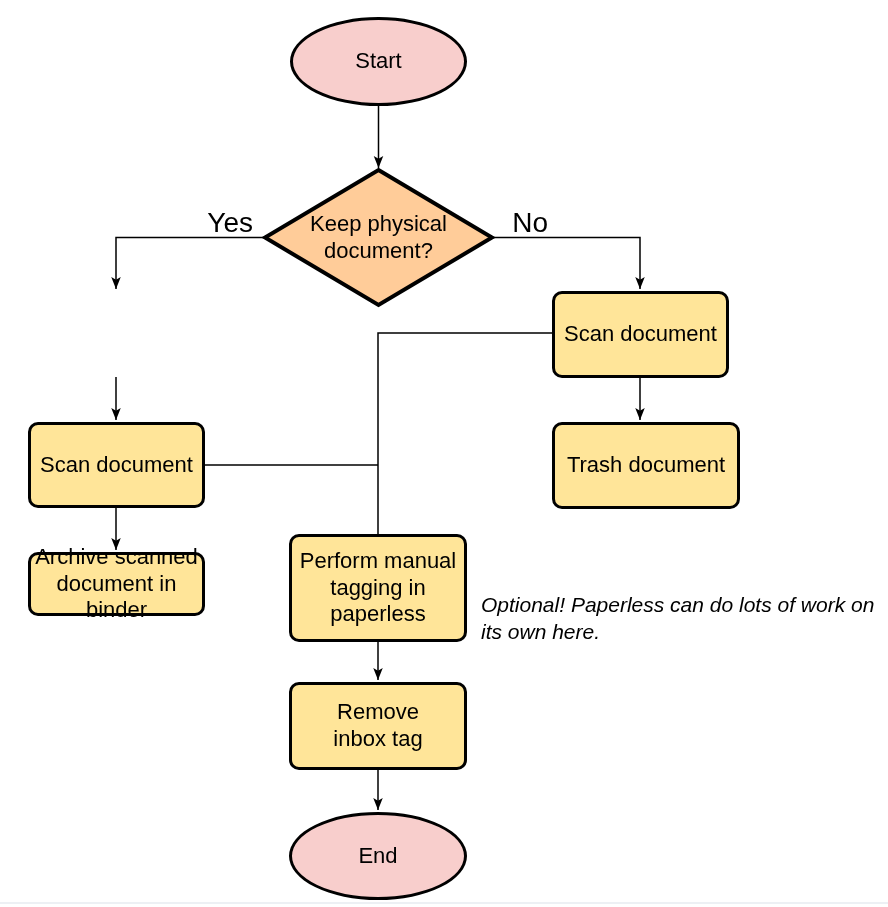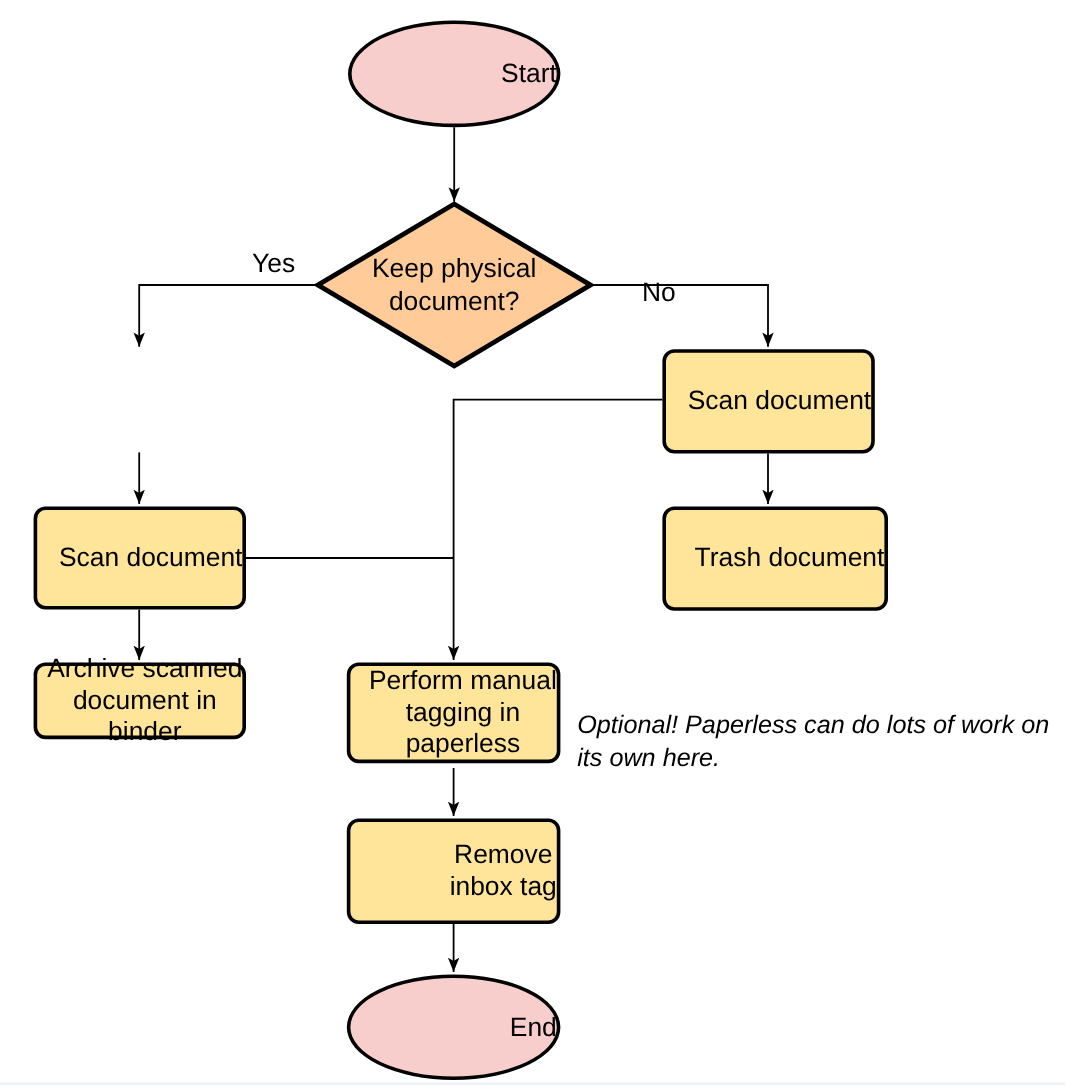--- a/index.html
+++ b/index.html
@@ -3,57 +3,57 @@
 <meta charset="utf-8">
 <style>
   html,body { margin:0; padding:0; background:#ffffff; }
   .canvas {
     position:relative; width:888px; height:907px; background:#ffffff;
     font-family:"Liberation Sans", sans-serif; color:#000; overflow:hidden;
   }
   svg.edges { position:absolute; left:0; top:0; width:888px; height:907px; }
   .node {
     position:absolute; box-sizing:border-box;
-    display:flex; align-items:center; justify-content:flex-end;
+    display:flex; align-items:center; justify-content:center;
     text-align:center; font-size:22px; line-height:1.22; white-space:pre-line;
   }
   .process  { background:#ffe599; border:3px solid #000; border-radius:10px; }
   .terminal { background:#f8cecc; border:3px solid #000; border-radius:50%; }
   .diamond-wrap { position:absolute; }
   .diamond-wrap svg { display:block; }
   .diamond-label {
     position:absolute; left:0; top:0; right:0; bottom:0;
     display:flex; align-items:center; justify-content:center;
     text-align:center; font-size:22px; line-height:1.22; white-space:pre-line;
   }
   .edge-label {
-    position:absolute; font-size:22px; text-align:center; width:50px;
+    position:absolute; font-size:28px; text-align:right; width:50px;
   }
   .annotation {
     position:absolute; font-size:21px; font-style:italic;
     line-height:1.3; white-space:pre-line;
   }
   .page-edge {
     position:absolute; left:0; top:902px; width:888px; height:2px;
     background:#edf0f4;
   }
 
   
   #n-start    { left:290px; top:17px;  width:177px; height:89px; }
   #n-diamond  { left:262px; top:167px; width:233px; height:141px; }
   #n-writeasn { left:28px;  top:291px; width:177px; height:86px; }
   #n-scanL    { left:28px;  top:422px; width:177px; height:86px; }
   #n-archive  { left:28px;  top:552px; width:177px; height:64px; }
   #n-scanR    { left:552px; top:291px; width:177px; height:87px; }
   #n-trash    { left:552px; top:422px; width:188px; height:87px; }
-  #n-perform  { left:289px; top:552px; width:178px; height:84px; }
+  #n-perform  { left:289px; top:534px; width:178px; height:108px; }
   #n-remove   { left:289px; top:682px; width:178px; height:88px; }
   #n-end      { left:289px; top:812px; width:178px; height:88px; }
   #lbl-yes    { left:203px; top:207px; }
-  #lbl-no     { left:524px; top:207px;margin-top:24px; }
+  #lbl-no     { left:498px; top:207px; }
   #annotation { left:481px; top:591px; width:410px; }
 </style>
 </head>
 <body>
 
 <div class="canvas">
 
   <svg class="edges" viewBox="0 0 888 907" xmlns="http://www.w3.org/2000/svg">
     <defs>
       <marker id="arrow" markerWidth="14" markerHeight="12" refX="12" refY="5.25" orient="auto" markerUnits="userSpaceOnUse">

